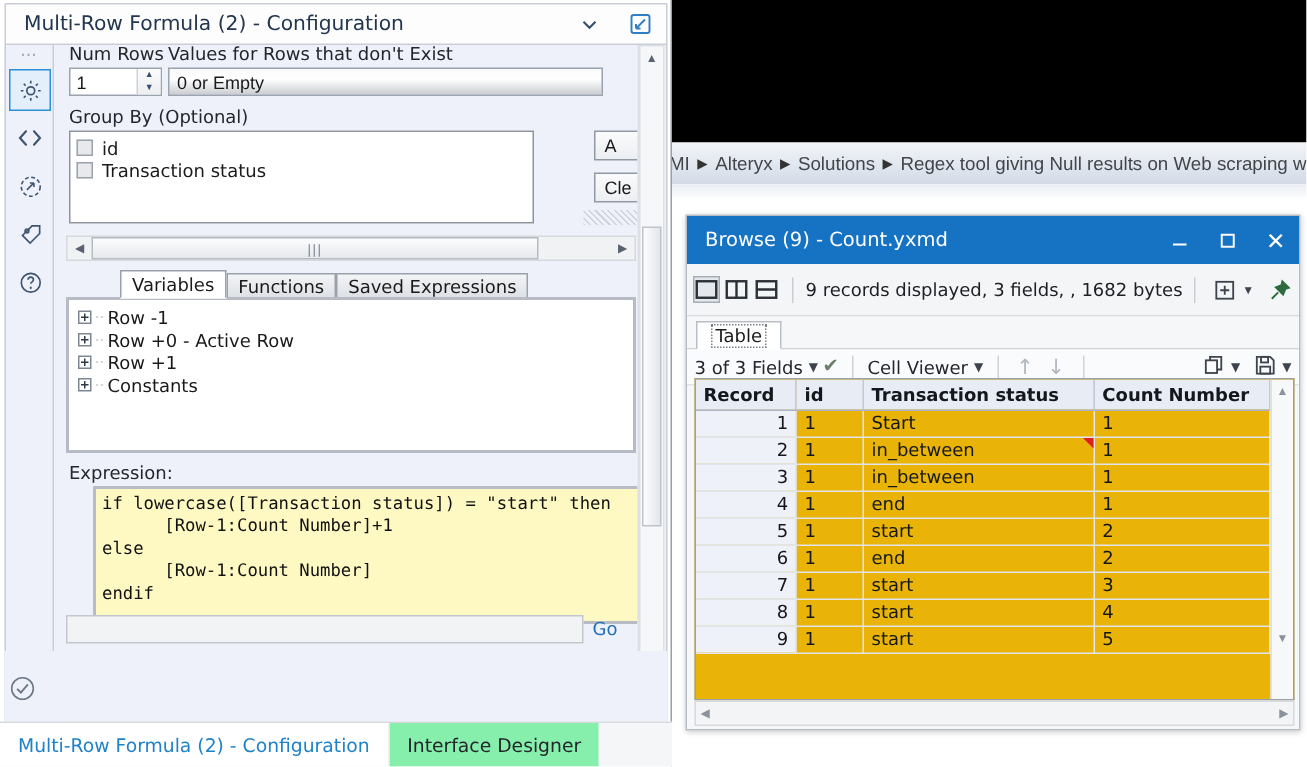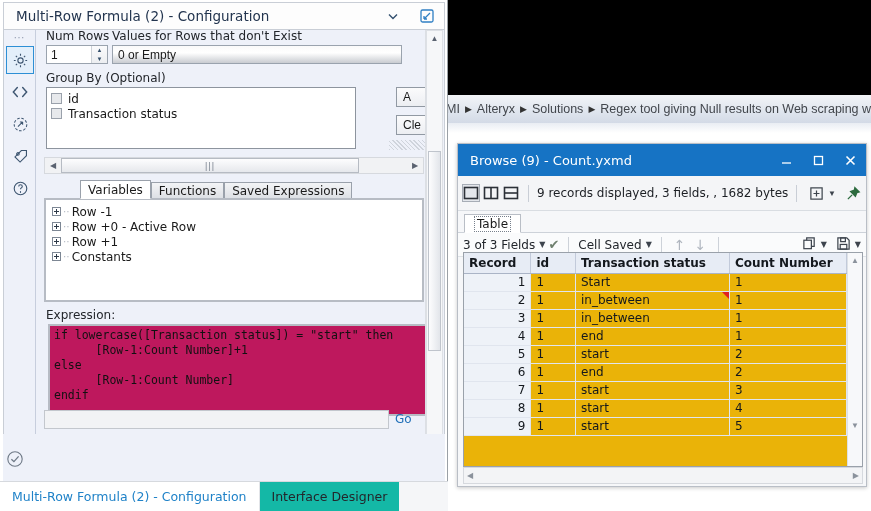--- a/index.html
+++ b/index.html
@@ -99,22 +99,22 @@
   #var-tree { position:absolute; left:8px; top:186px; width:380px; height:104px;
      background:#fff; border:2px solid #b7bcc4; padding:4px 0 0 6px; }
   .tree-row { display:flex; align-items:center; height:15px; gap:2px; }
   .tree-plus { width:9px; height:9px; border:1px solid #7d8794; background:#fff; position:relative; }
   .tree-plus:before { content:''; position:absolute; left:1px; top:3px; width:5px; height:1px; background:#2e3a48; }
   .tree-plus:after { content:''; position:absolute; left:3px; top:1px; width:1px; height:5px; background:#2e3a48; }
   .tree-dash { color:#aeb4bd; font-size:10px; }
   .tree-txt { font-size:12px; font-family:"DejaVu Sans", sans-serif; }
 
   #expr-label { position:absolute; left:10px; top:296px; }
-  #expr-box { position:absolute; left:12px; top:312px; width:380px; height:92px;
-     background:#be185d; border:2px solid #b7bcc4; padding:2px 4px;
+  #expr-box { position:absolute; left:26px; top:312px; width:380px; height:92px;
+     background:#fef9c3; border:2px solid #b7bcc4; padding:2px 4px;
      font-family:"DejaVu Sans Mono", monospace; font-size:11.5px; line-height:15px;
      white-space:pre; color:#111; overflow:hidden; }
 
   #find-input { position:absolute; left:8px; top:398px; width:345px; height:19px;
      border:1px solid #c3c7cd; background:#f2f3f5; }
   #go-link { position:absolute; left:359px; top:400px; font-size:12px; color:#1f6fb8;
      font-family:"DejaVu Sans", sans-serif; }
 
   
   #cfg-vscroll-inner { position:absolute; left:421px; top:0; width:17px; height:451px;
@@ -131,21 +131,21 @@
 
   #status-strip { position:absolute; left:3px; top:434px; width:442px; height:47px;
      background:#eef1f9; }
   #status-check { position:absolute; left:6px; top:450px; width:18px; height:18px; }
 
   #cfg-bottom-tabs { position:absolute; left:0px; top:481px; width:448px; height:30px;
      background:#f5f6f8; border-top:1px solid #d6d9de; display:flex; align-items:stretch; }
   .btab { display:flex; align-items:center; padding:0 12px; font-size:12.5px;
      font-family:"DejaVu Sans", sans-serif; }
   .btab.active { background:#ffffff; color:#1f82c8; border-right:1px solid #e2e4e8; }
-  .btab.inactive { background:#14b8a6; color:#23262b; }
+  .btab.inactive { background:#86efac; color:#23262b; }
 
   
   #browse-win { position:absolute; left:457px; top:143px; width:410px; height:344px;
      background:#f6f7f9; border:1px solid #b9bec6; box-shadow:0 1px 4px rgba(0,0,0,.22); }
   #browse-title { height:32px; background:#1673c4; display:flex; align-items:center; color:#fff; }
   #browse-title-text { padding-left:12px; font-size:13px; font-family:"DejaVu Sans", sans-serif; flex:1;
      white-space:nowrap; }
   .wbtn { width:32px; height:32px; display:flex; align-items:center; justify-content:center; color:#fff; }
   .wbtn svg { display:block; }
 
@@ -455,21 +455,21 @@
     <div id="browse-tab">
       <span>Table</span>
     </div>
   </div>
 
   <div id="fields-bar">
     <span>3 of 3 Fields</span>
     <span class="cap-dd">▼</span>
     <span class="chk-green">✔</span>
     <span class="fb-sep"></span>
-    <span>Cell Saved</span>
+    <span>Cell Viewer</span>
     <span class="cap-dd">▼</span>
     <span class="fb-sep"></span>
     <span class="arw">↑</span>
     <span class="arw">↓</span>
     <span class="fb-sep"></span>
     <span class="tb-spacer"></span>
     <span>
       <svg width="15" height="15" viewBox="0 0 16 16">
           <g stroke="#3d444d" stroke-width="1.3" fill="none">
         <rect x="2" y="4.5" width="8" height="9"></rect>

